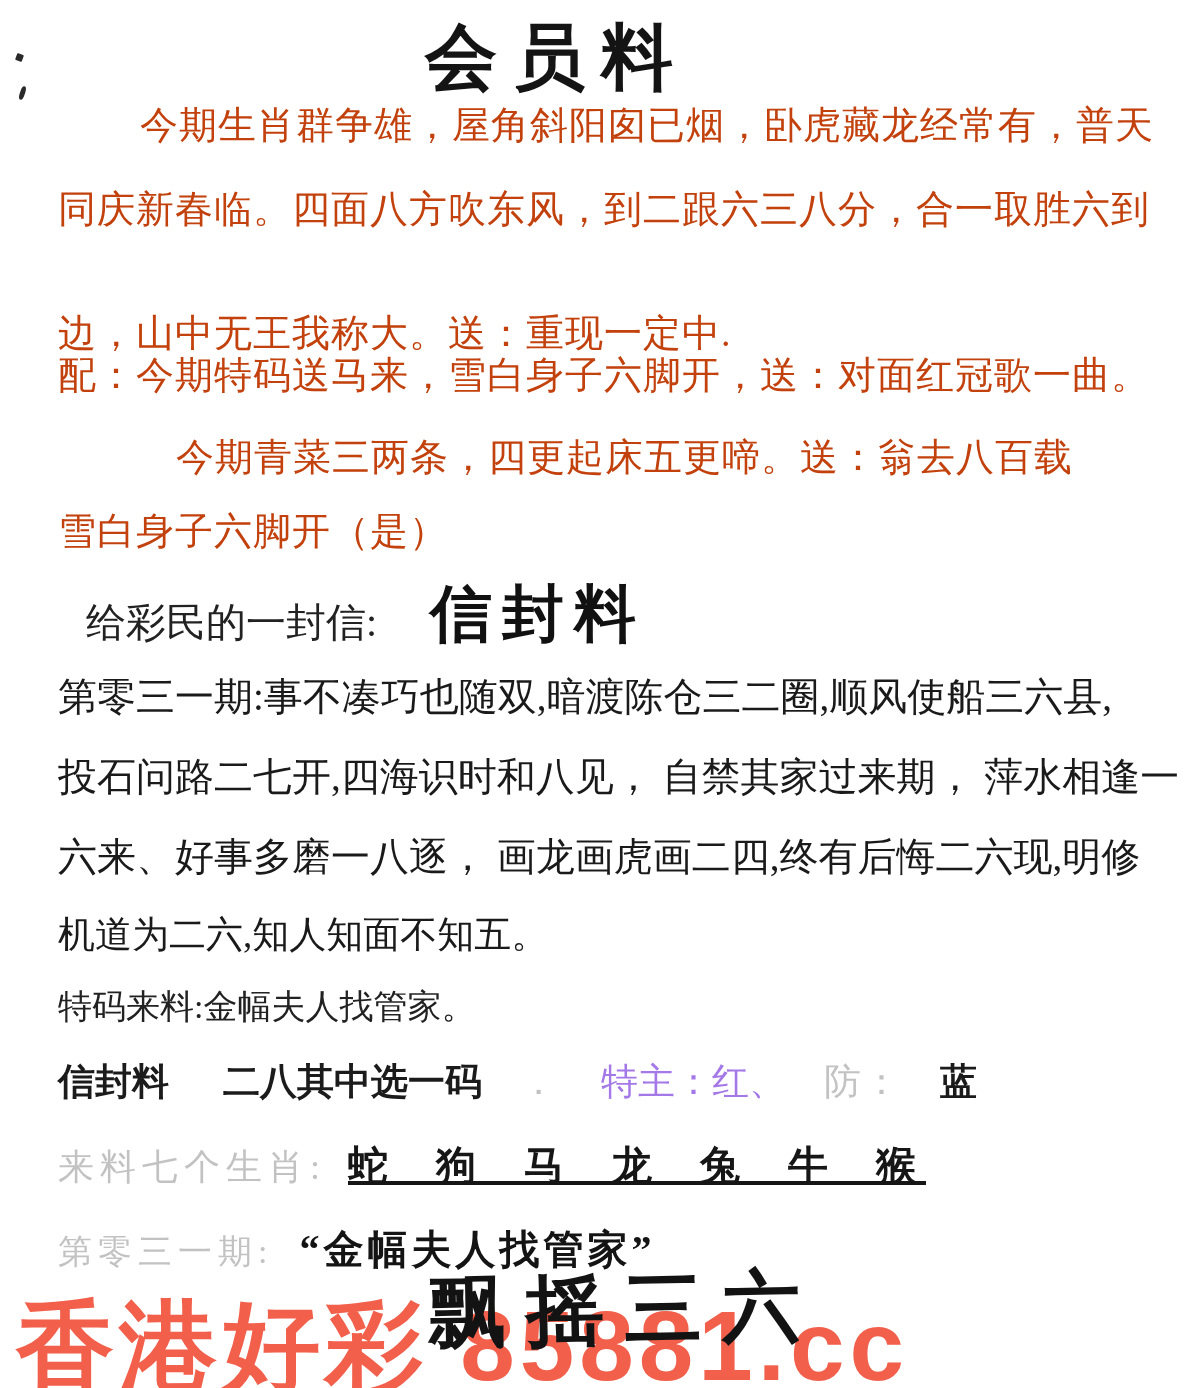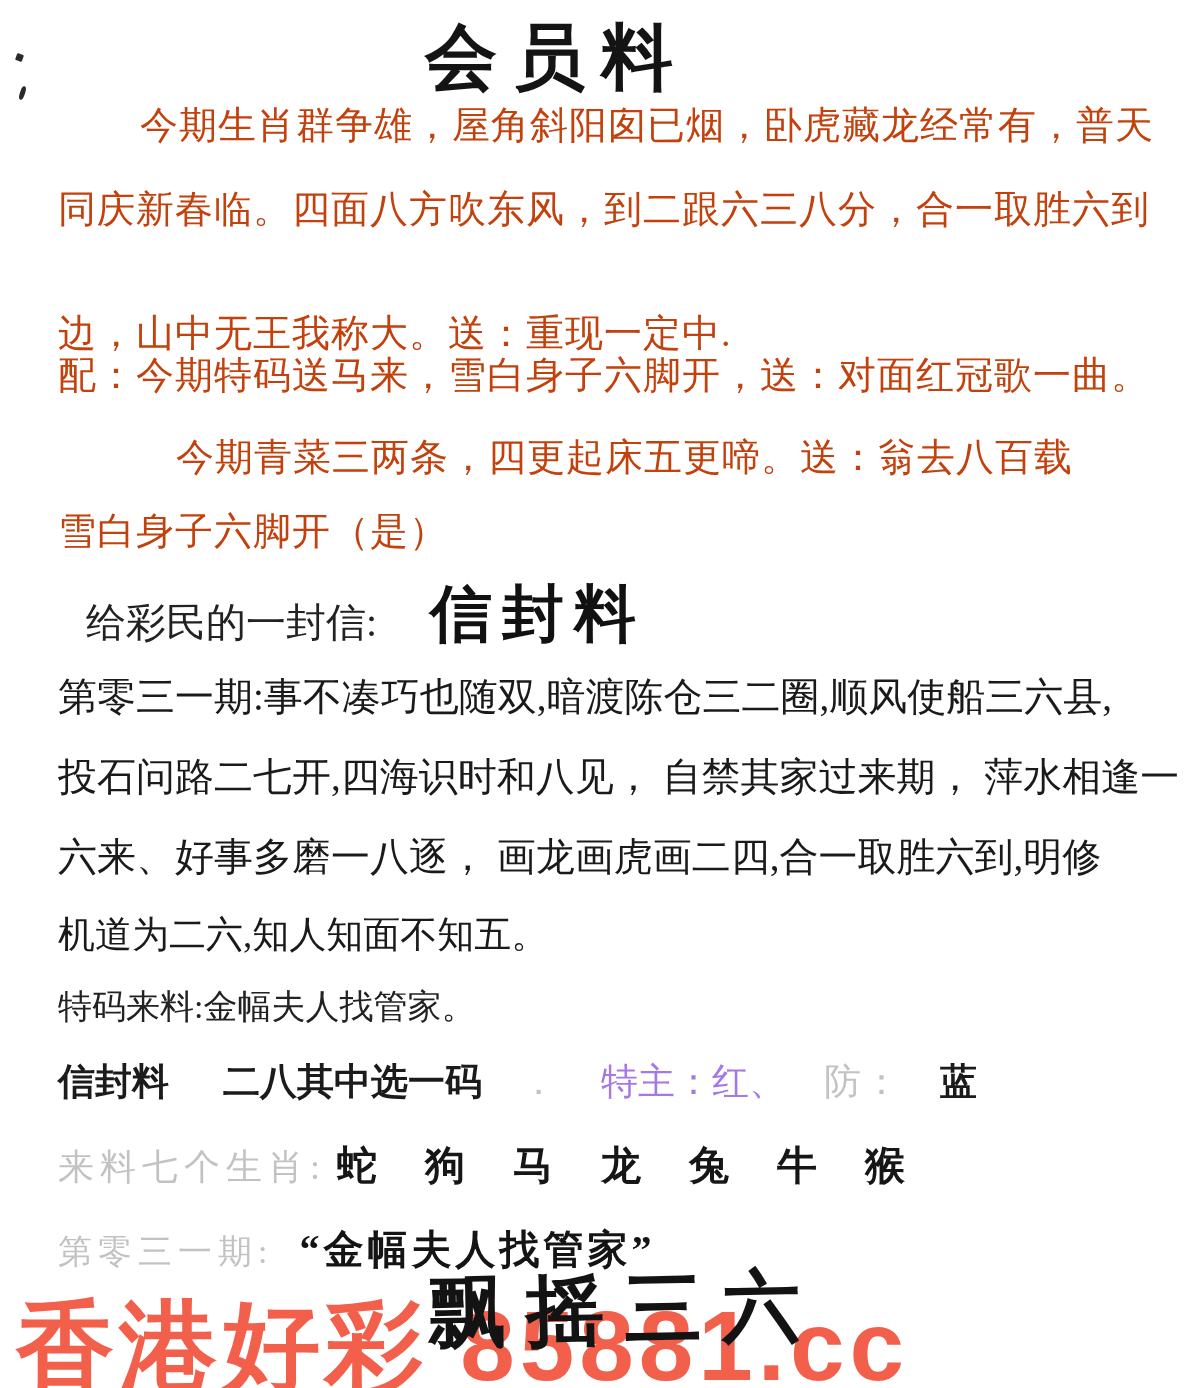--- a/index.html
+++ b/index.html
@@ -73,32 +73,32 @@
 <div class="abs body-line" style="left:58px; top:268px;margin-top:40px;">边，山中无王我称大。送：重现一定中.</div>
 <div class="abs body-line" style="left:58px; top:350px;">配：今期特码送马来，雪白身子六脚开，送：对面红冠歌一曲。</div>
 <div class="abs body-line" style="left:140px; top:432px;margin-left:36px;">今期青菜三两条，四更起床五更啼。送：翁去八百载</div>
 <div class="abs body-line" style="left:58px; top:506px;">雪白身子六脚开（是）</div>
 
 <div class="abs small-line" style="left:58px; top:595px; font-size:40px;margin-left:28px;">给彩民的一封信:</div>
 <div class="abs section-title-big" style="left:430px; top:572px;">信封料</div>
 
 <div class="abs dense-line" style="left:58px; top:670px;">第零三一期:事不凑巧也随双,暗渡陈仓三二圈,顺风使船三六县,</div>
 <div class="abs dense-line" style="left:58px; top:750px;">投石问路二七开,四海识时和八见， 自禁其家过来期， 萍水相逢一</div>
-<div class="abs dense-line" style="left:58px; top:830px;">六来、好事多磨一八逐， 画龙画虎画二四,合一取胜六到,明修</div>
+<div class="abs dense-line" style="left:58px; top:830px;">六来、好事多磨一八逐， 画龙画虎画二四,终有后悔二六现,明修</div>
 <div class="abs dense-line" style="left:58px; top:910px; font-size:37px;">机道为二六,知人知面不知五。</div>
 
 <div class="abs small-line" style="left:58px; top:984px;">特码来料:金幅夫人找管家。</div>
 
 <div class="abs pick-line" style="left:58px; top:1057px;">
   <span class="bold">信封料</span><span class="gap"></span><span class="bold">二八其中选一码</span><span class="gap-sm"></span><span class="faded">．</span><span class="gap-sm"></span><span class="semi-faded">特主：</span><span class="semi-faded">红、</span><span class="gap-sm"></span><span class="faded" style="letter-spacing:2px">防：</span><span class="gap-sm"></span><span class="bold">蓝</span>
 </div>
 
 <div class="abs" style="left:58px; top:1138px;">
   <span class="faded" style="font-size:36px;">来料七个生肖:</span>
-  <span class="animals" style="margin-left:7px;">蛇 狗 马 龙 兔 牛 猴</span>
+  <span class="animals" style="margin-left:18px;text-decoration:underline;">蛇 狗 马 龙 兔 牛 猴</span>
 </div>
 
 <div class="abs" style="left:58px; top:1222px;">
   <span class="faded" style="font-size:34px;">第零三一期:</span>
   <span class="quote-text" style="margin-left:22px;">“金幅夫人找管家”</span>
 </div>
 
 <div class="abs watermark" style="left: 16px; top: 1282px; color: rgb(242, 96, 76);">香港好彩 85881.cc</div>
 
 <div class="abs footer-hand" style="left:428px; top:1258px;">飘摇三六</div>

